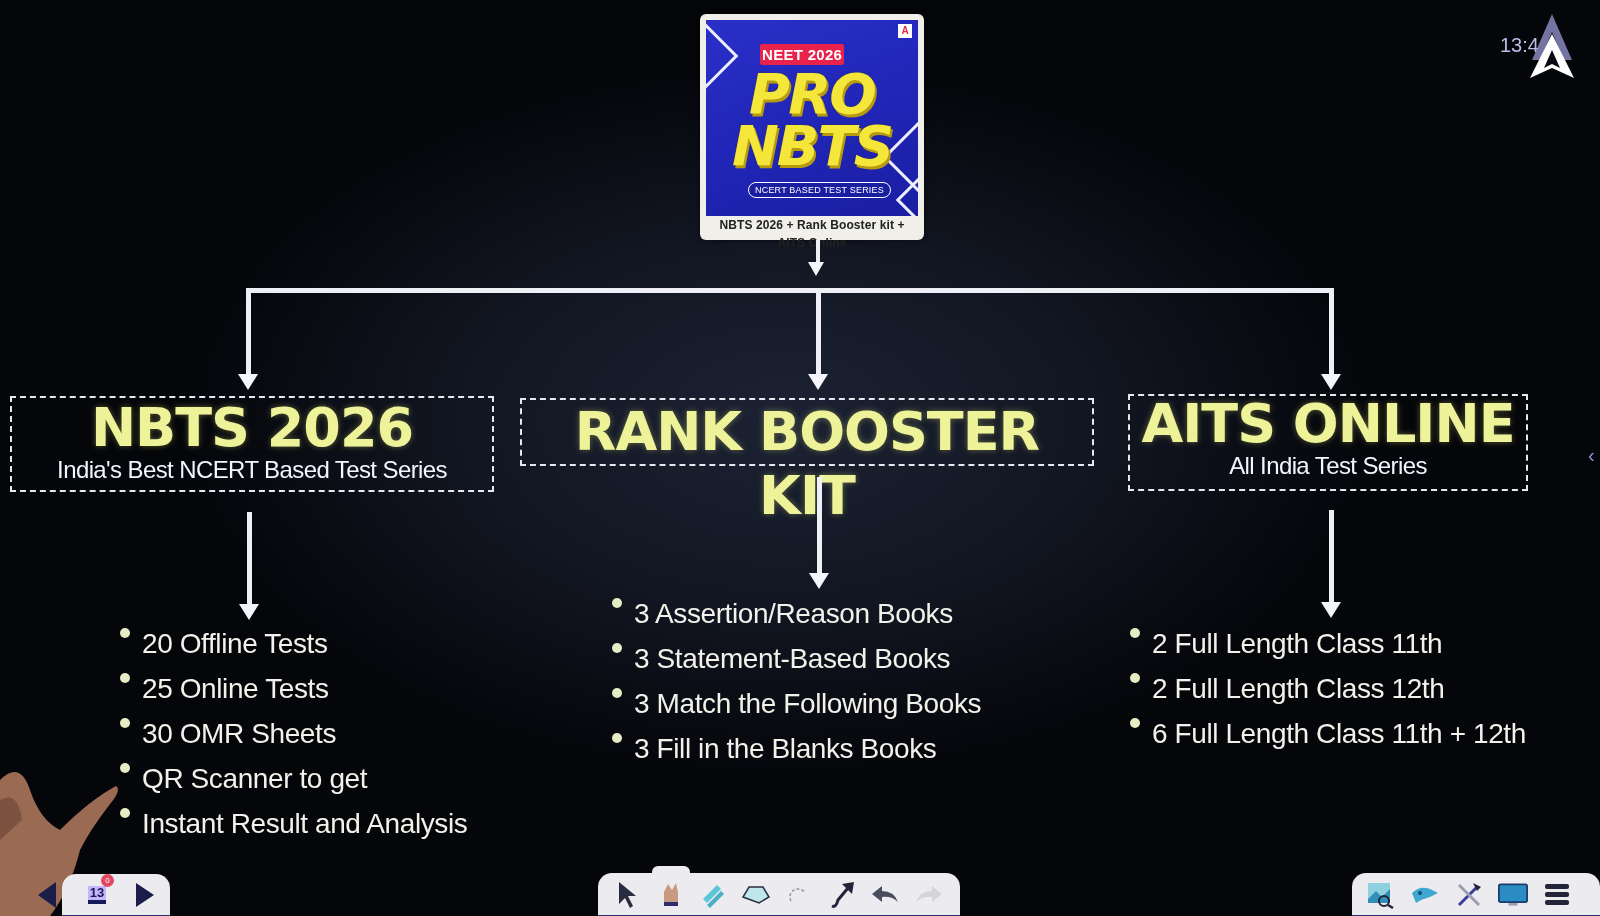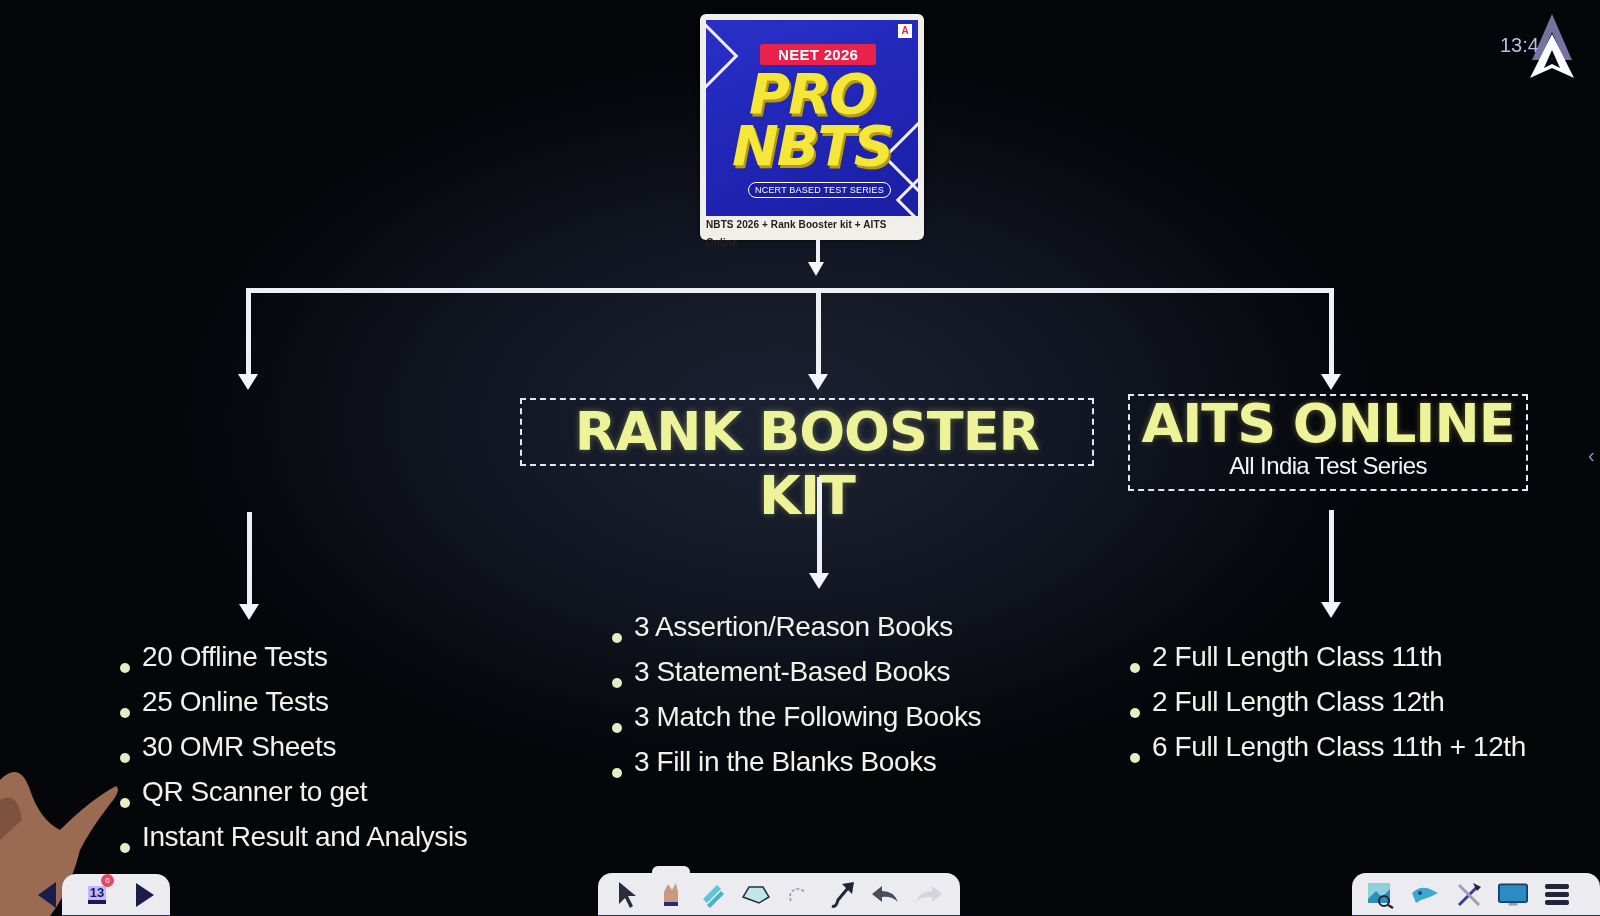--- a/index.html
+++ b/index.html
@@ -27,38 +27,38 @@
   .book-art .deco { position: absolute; border: 3px solid #eef; transform: rotate(45deg); }
   .book-art .deco.d1 { width: 60px; height: 60px; left: -40px; top: 6px; }
   .book-art .deco.d2 { width: 54px; height: 54px; right: -30px; top: 110px; }
   .book-art .deco.d3 { width: 40px; height: 40px; right: -26px; top: 160px; }
   .book-logo {
     position: absolute; right: 6px; top: 4px; width: 14px; height: 14px;
     background: #fff; color: #e4264a; font-size: 10px; font-weight: bold;
     text-align: center; line-height: 14px;
   }
   .book-neet {
-    position: absolute; left: 54px; top: 24px; padding: 2px 18px;
+    position: absolute; left: 54px; top: 24px; padding: 2px 2px;
     background: #e8224a; color: #fff; font-weight: bold; font-size: 15px;
     border-radius: 2px; letter-spacing: .3px;
   }
   .book-title {
     position: absolute; left: 0; right: 0; top: 48px; text-align: center;
     font-family: "DejaVu Sans", sans-serif; font-weight: bold; font-style: italic;
     font-size: 56px; line-height: 52px; color: #f5e63a;
     text-shadow: 2px 3px 0 #b69a10, 0 0 2px #333;
     letter-spacing: -2px;
   }
   .book-series {
     position: absolute; left: 42px; top: 162px; padding: 2px 6px;
     border: 1px solid #fff; border-radius: 8px; font-size: 9px; font-weight: normal;
     color: #fff; background: #1a1ea0; letter-spacing: .2px;
   }
   .book-foot {
-    font-size: 10px; font-weight: bold; color: #222; text-align: left;
+    font-size: 12px; font-weight: bold; color: #222; text-align: center;
     line-height: 18px; letter-spacing: .1px;
   }
 
   
   .line { position: absolute; background: #eef0f6; }
   .arrowhead {
     position: absolute; width: 0; height: 0;
     border-left: 10px solid transparent; border-right: 10px solid transparent;
     border-top: 16px solid #f4f5fb;
   }
@@ -70,21 +70,21 @@
   .box-title {
     font-family: "DejaVu Sans", sans-serif; font-weight: bold;
     color: #eef39a; text-shadow: 0 0 6px rgba(240,245,120,.35);
     letter-spacing: -1px;
   }
   .box-sub { color: #f3f4ff; font-size: 24px; letter-spacing: -.6px; }
 
   
   .list { position: absolute; list-style: none; }
   .list li {
-    display: flex; align-items: flex-end; height: 45px;
+    display: flex; align-items: flex-start; height: 45px;
     font-size: 28px; color: #f2f2ea; letter-spacing: -.4px;
   }
   .list .dot {
     width: 10px; height: 10px; border-radius: 50%; background: #e6ecc4;
     margin-right: 12px; flex: 0 0 auto;
   }
 
   
   .clock {
     position: absolute; left: 1500px; top: 34px; font-size: 20px; color: #b9bde6;
@@ -144,20 +144,24 @@
   <div class="line" style="left:816px;top:240px;width:4px;height:26px;"></div>
   <div class="arrowhead" style="left:808px;top:262px;border-left-width:8px;border-right-width:8px;border-top-width:14px;"></div>
   <div class="line" style="left:246px;top:288px;width:1088px;height:5px;"></div>
   <div class="line" style="left:246px;top:288px;width:5px;height:90px;"></div>
   <div class="arrowhead" style="left:238px;top:374px;"></div>
   <div class="line" style="left:816px;top:288px;width:5px;height:90px;"></div>
   <div class="arrowhead" style="left:808px;top:374px;"></div>
   <div class="line" style="left:1329px;top:288px;width:5px;height:90px;"></div>
   <div class="arrowhead" style="left:1321px;top:374px;"></div>
 
+  <div class="box" style="left:10px;top:396px;width:484px;height:96px;">
+    <div class="box-title" style="font-size:54px;line-height:56px;margin-top:2px;">NBTS 2026</div>
+    <div class="box-sub">India's Best NCERT Based Test Series</div>
+  </div>
 
   <div class="box" style="left:1128px;top:394px;width:400px;height:97px;">
     <div class="box-title" style="font-size:54px;line-height:56px;margin-top:0px;">AITS ONLINE</div>
     <div class="box-sub">All India Test Series</div>
   </div>
 
   <div class="box" style="left:520px;top:398px;width:574px;height:68px;">
     <div class="box-title" style="font-size:54px;line-height:64px;">RANK BOOSTER KIT</div>
   </div>
 

